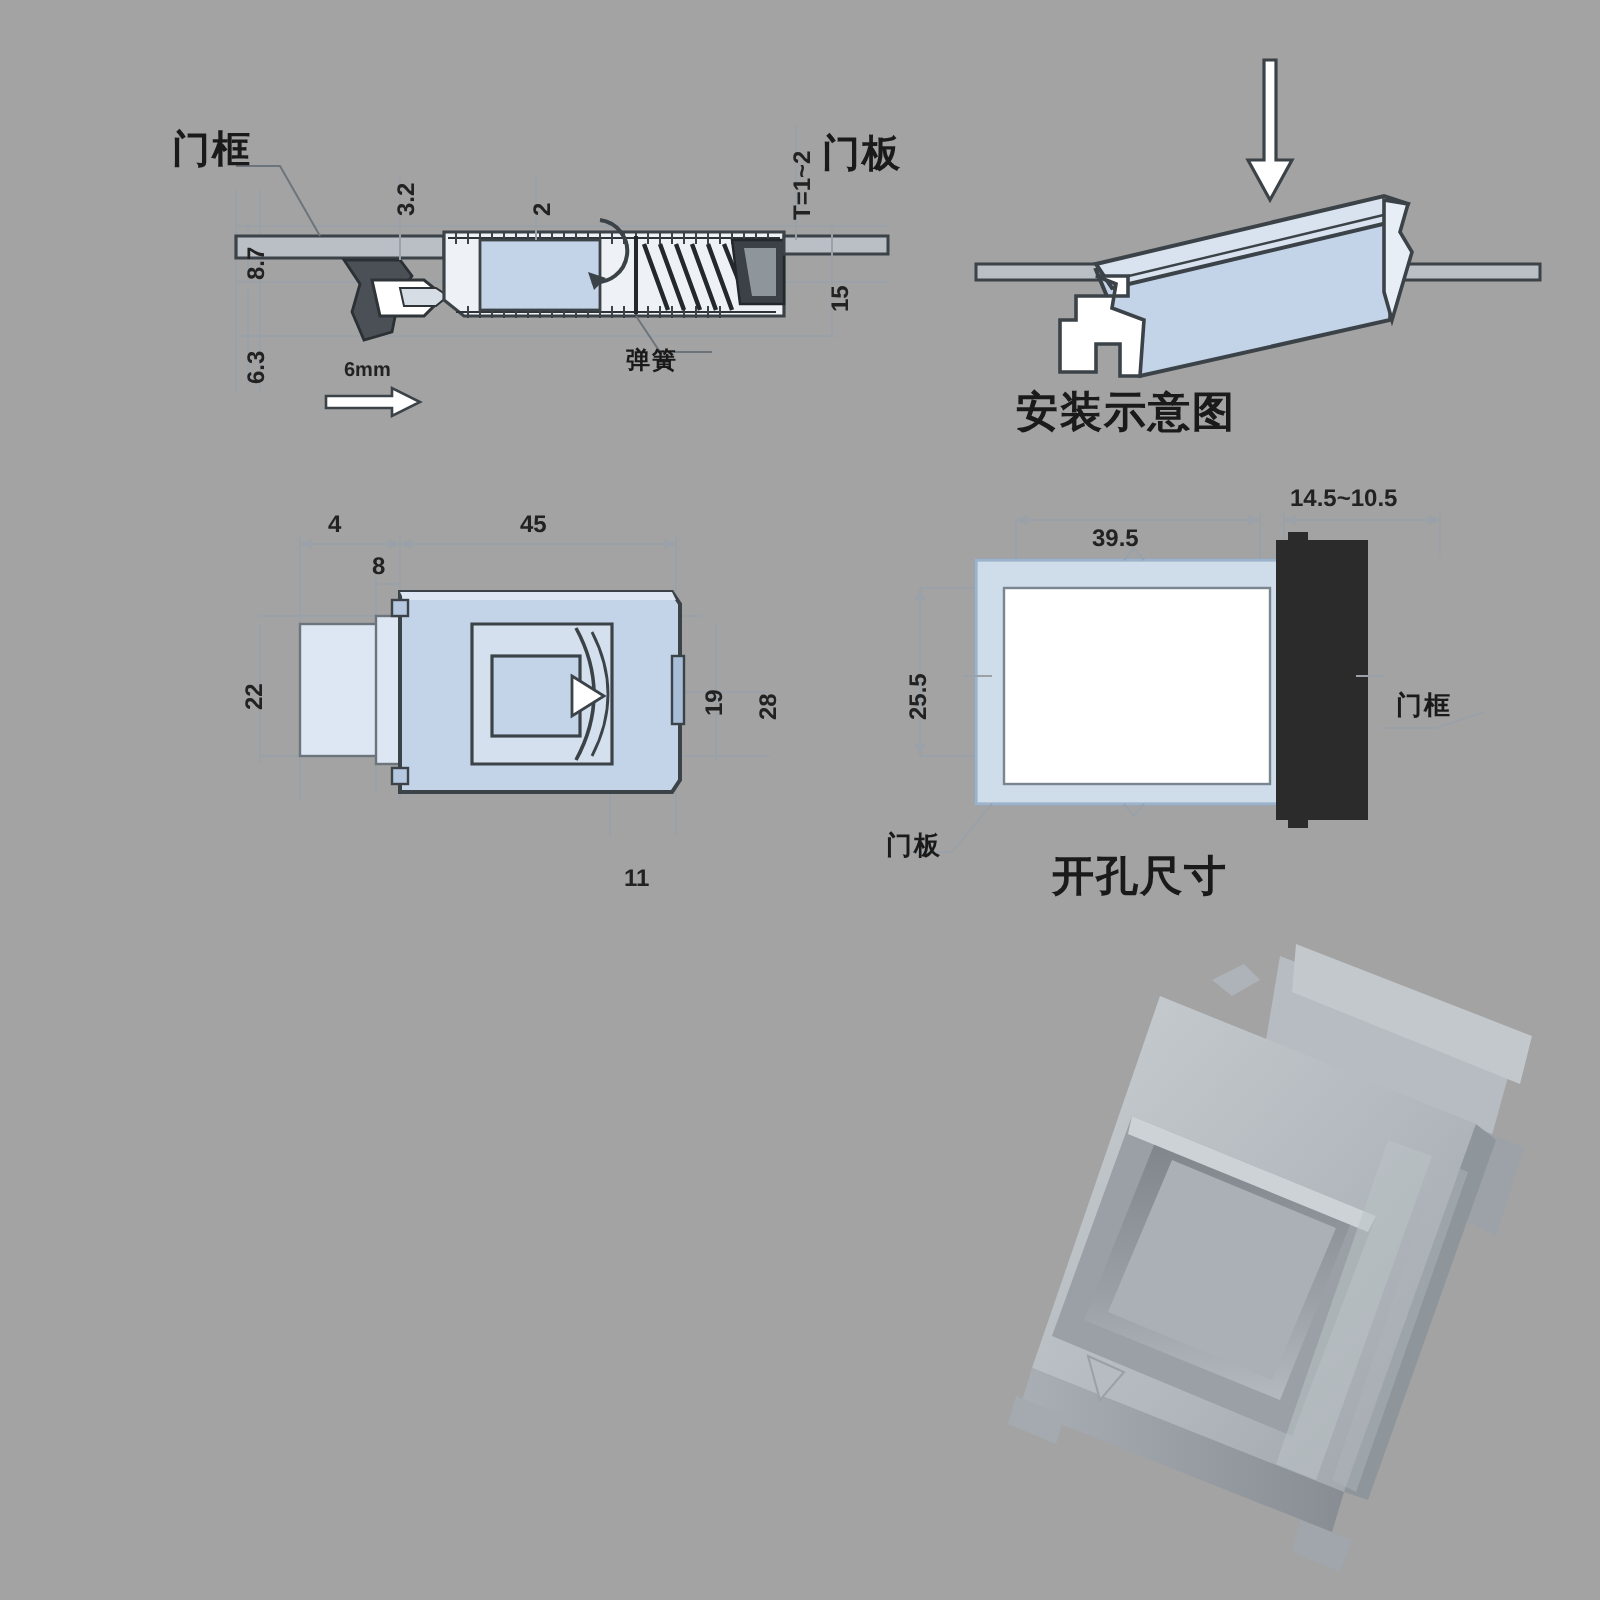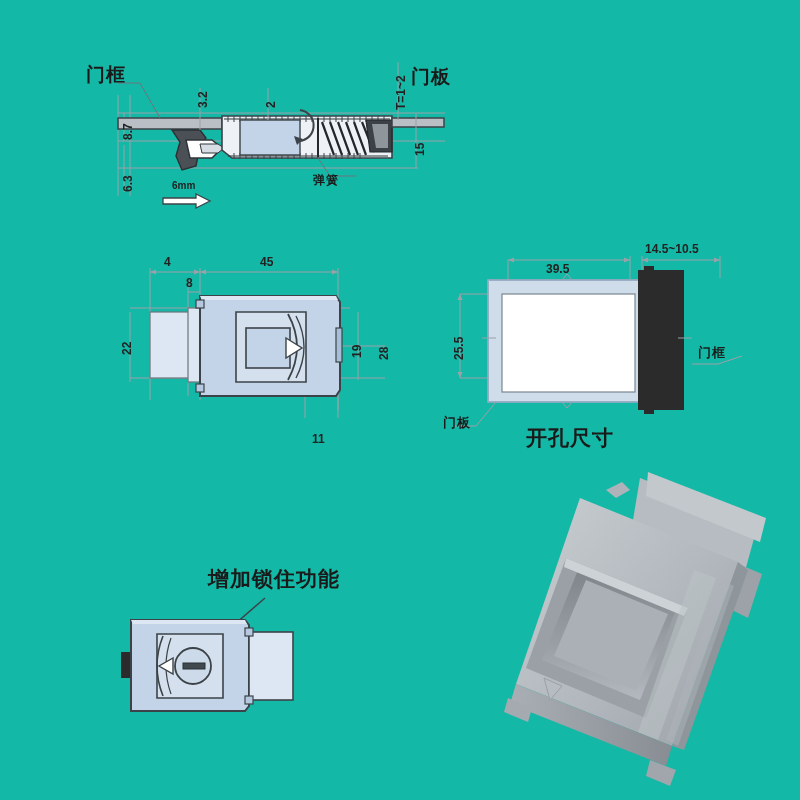--- a/index.html
+++ b/index.html
@@ -4,21 +4,21 @@
 <style>
   html, body {
     margin: 0;
     padding: 0;
     background: #ffffff;
   }
   #page {
     position: relative;
     width: 800px;
     height: 800px;
-    background: #14b8a6;
+    background: #a3a3a3;
     font-family: "Liberation Sans", "DejaVu Sans", sans-serif;
     overflow: hidden;
   }
   .abs { position: absolute; }
 
   
   .cn {
     font-family: "DejaVu Sans", sans-serif;
     color: #1a1a1a;
     font-weight: 700;
@@ -179,20 +179,40 @@
     <div class="abs dim" style="left:172px;top:180px;font-size:10px;">6mm</div>
 
     <div class="abs dim vert" style="left:196px;top:108px;">3.2</div>
     <div class="abs dim vert" style="left:264px;top:108px;">2</div>
     <div class="abs dim vert" style="left:394px;top:110px;">T=1~2</div>
     <div class="abs dim vert" style="left:121px;top:140px;">8.7</div>
     <div class="abs dim vert" style="left:121px;top:192px;">6.3</div>
     <div class="abs dim vert" style="left:413px;top:156px;">15</div>
   </div>
 
+  <div class="abs" style="left:460px;top:20px;width:330px;height:210px;">
+    <svg width="330" height="200" viewBox="0 0 330 200">
+
+      <path d="M172,10 L178,10 L178,60 L186,60 L175,80 L164,60 L172,60 Z" fill="#ffffff" stroke="#3c4348" stroke-width="1.6"></path>
+
+      <rect x="28" y="112" width="72" height="8" class="fill-grey" stroke="#3c4348" stroke-width="1.5"></rect>
+
+      <rect x="218" y="112" width="92" height="8" class="fill-grey" stroke="#3c4348" stroke-width="1.5"></rect>
+
+      <path d="M88,115 L232,80 L238,92 L235,140 L110,168 Z" class="fill-blue" stroke="#3c4348" stroke-width="2"></path>
+
+      <path d="M88,112 L232,78 L244,82 L240,90 L96,124 Z" fill="#d9e3ef" stroke="#3c4348" stroke-width="2"></path>
+      <line x1="96" y1="120" x2="238" y2="86" class="stroke-dark" stroke-width="1.2"></line>
+
+      <path d="M232,80 L244,82 L240,96 L246,106 L236,140 L232,126 Z" fill="#e8eef6" stroke="#3c4348" stroke-width="1.8"></path>
+
+      <path d="M88,118 L104,118 L104,128 L78,128 L78,140 L70,140 L70,166 L88,166 L88,152 L100,152 L100,168 L110,168 L112,140 L96,134 L98,122 Z" fill="#ffffff" stroke="#3c4348" stroke-width="1.8"></path>
+    </svg>
+    <div class="abs cn caption" style="left:48px;top:172px;">安装示意图</div>
+  </div>
 
   <div class="abs" style="left:100px;top:250px;width:330px;height:180px;">
     <svg width="330" height="180" viewBox="0 0 330 180">
 
       <g class="stroke-dim" stroke-width="1">
         <line x1="50" y1="18" x2="50" y2="150"></line>
         <line x1="100" y1="18" x2="100" y2="150"></line>
         <line x1="88" y1="30" x2="88" y2="146"></line>
         <line x1="238" y1="18" x2="238" y2="160"></line>
         <line x1="30" y1="58" x2="250" y2="58"></line>
@@ -294,47 +314,20 @@
     <div class="abs dim" style="left:116px;top:4px;margin-top:20px;">39.5</div>
     <div class="abs dim" style="left:215px;top:4px;">14.5~10.5</div>
     <div class="abs dim vert" style="left:22px;top:122px;">25.5</div>
 
     <div class="abs cn lbl-cn-sm" style="left:13px;top:176px;font-size:13px;">门板</div>
     <div class="abs cn lbl-cn-sm" style="left:268px;top:106px;font-size:13px;">门框</div>
 
     <div class="abs cn caption" style="left:96px;top:186px;">开孔尺寸</div>
   </div>
 
-  <div class="abs" style="left:105px;top:560px;width:300px;height:180px;">
-
-    <div class="abs cn caption" style="left:103px;top:5px;">增加锁住功能</div>
-
-    <svg width="300" height="140" viewBox="0 0 300 140" style="position:absolute;left:0;top:38px;">
-
-      <path d="M160,0 L100,52" class="stroke-dark" stroke-width="1.4"></path>
-
-      <rect x="16" y="54" width="10" height="26" fill="#2b2b2b"></rect>
-
-      <path d="M26,22 L140,22 L144,27 L144,108 L140,113 L26,113 Z" class="fill-blue" stroke="#3c4348" stroke-width="2"></path>
-      <path d="M26,22 L140,22 L142,26 L28,26 Z" fill="#dce7f3" stroke="none"></path>
-
-      <rect x="144" y="34" width="44" height="68" fill="#dce7f3" stroke="#3c4348" stroke-width="1.6"></rect>
-      <rect x="140" y="30" width="8" height="8" fill="#b4c9e0" stroke="#3c4348" stroke-width="1.2"></rect>
-      <rect x="140" y="98" width="8" height="8" fill="#b4c9e0" stroke="#3c4348" stroke-width="1.2"></rect>
-
-      <path d="M52,36 L118,36 L118,100 L52,100 Z" fill="#d4e0ee" stroke="#3c4348" stroke-width="1.6"></path>
-      <path d="M58,38 Q46,68 58,98" class="stroke-dark" stroke-width="1.6"></path>
-      <path d="M66,40 Q56,68 66,96" class="stroke-dark" stroke-width="1.2"></path>
-
-      <circle cx="88" cy="68" r="18" fill="#ccdae9" stroke="#3c4348" stroke-width="1.8"></circle>
-      <rect x="78" y="65" width="22" height="6" fill="#41484e" stroke="#2b3034" stroke-width="1"></rect>
-
-      <path d="M68,60 L54,68 L68,76 Z" fill="#ffffff" stroke="#3c4348" stroke-width="1.4"></path>
-    </svg>
-  </div>
 
   <div class="abs" style="left:480px;top:450px;width:320px;height:350px;">
     <svg width="320" height="350" viewBox="0 0 320 350">
       <defs>
         <linearGradient id="gTop" x1="0" y1="0" x2="1" y2="1">
           <stop offset="0%" stop-color="#c9ced2"></stop>
           <stop offset="55%" stop-color="#b2b8bd"></stop>
           <stop offset="100%" stop-color="#9ba1a6"></stop>
         </linearGradient>
         <linearGradient id="gSide" x1="0" y1="0" x2="1" y2="0">

